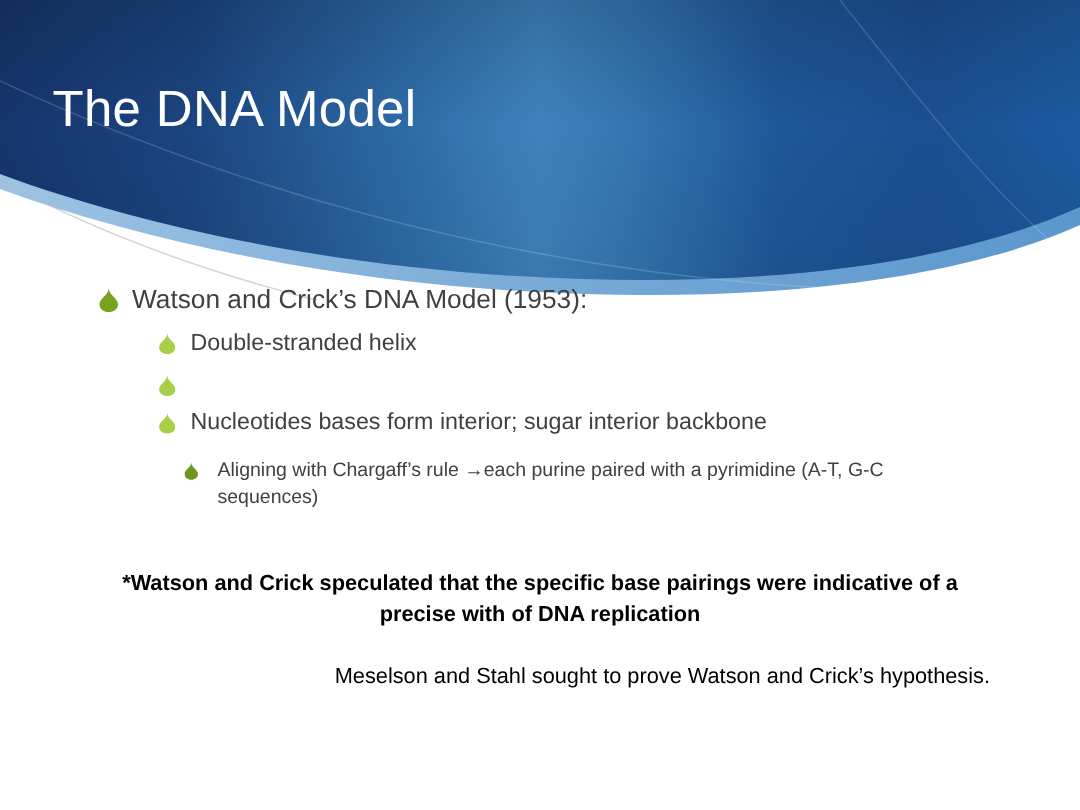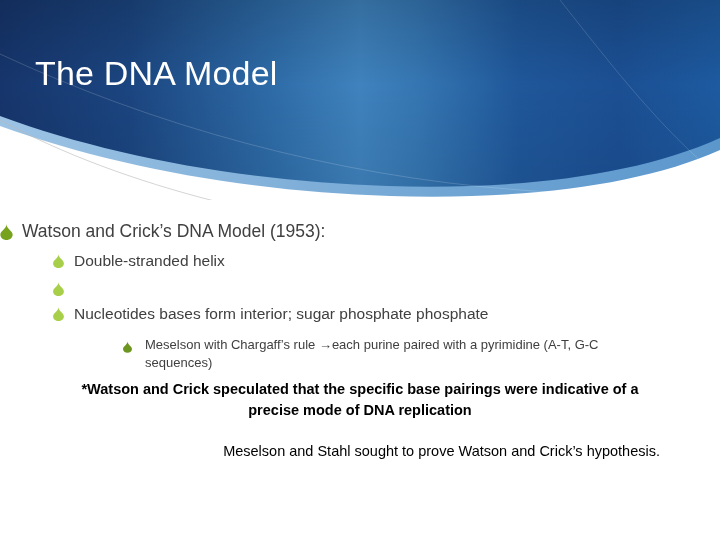--- a/index.html
+++ b/index.html
@@ -69,37 +69,37 @@
     display: inline-block;
   }
 
   .bullet-text {
     color: #404040;
     display: block;
   }
 
   
   .level1 {
+    padding-left: 66px;
     margin-bottom: 8px;
-    margin-top: 32px;
   }
   .level1 .drop-icon {
     width: 13px;
     height: 16px;
     margin-top: 4px;
     margin-right: 9px;
   }
   .level1 .bullet-text {
     font-size: 17.5px;
     line-height: 22px;
   }
 
   
   .level2 {
-    padding-left: 53px;
+    padding-left: 106px;
     margin-bottom: 7px;
   }
   .level2 .drop-icon {
     width: 11px;
     height: 14px;
     margin-top: 4px;
     margin-right: 10px;
   }
   .level2 .bullet-text {
     font-size: 15.5px;
@@ -219,31 +219,31 @@
         </svg>
       </span>
     </div>
 
     <div class="bullet-row level2">
       <span class="drop-icon">
         <svg viewBox="0 0 20 26" width="11" height="14" xmlns="http://www.w3.org/2000/svg">
           <path d="M10 0 C10 8 20 11 20 17.5 C20 22.5 15.5 26 10 26 C4.5 26 0 22.5 0 17.5 C0 11 10 8 10 0 Z" fill="#a7cf4a"></path>
         </svg>
       </span>
-      <span class="bullet-text">Nucleotides bases form interior; sugar phosphate phosphate</span>
+      <span class="bullet-text">Nucleotides bases form interior; sugar interior backbone</span>
     </div>
 
     <div class="bullet-row level3">
       <span class="drop-icon">
         <svg viewBox="0 0 20 26" width="9" height="12" xmlns="http://www.w3.org/2000/svg">
           <path d="M10 0 C10 8 20 11 20 17.5 C20 22.5 15.5 26 10 26 C4.5 26 0 22.5 0 17.5 C0 11 10 8 10 0 Z" fill="#6d9620"></path>
         </svg>
       </span>
-      <span class="bullet-text">Meselson with Chargaff’s rule →each purine paired with a pyrimidine (A-T, G-C sequences)</span>
+      <span class="bullet-text">Aligning with Chargaff’s rule →each purine paired with a pyrimidine (A-T, G-C sequences)</span>
     </div>
 
   </div>
 
-  <div id="speculation-note">*Watson and Crick speculated that the specific base pairings were indicative of a precise mode of DNA replication</div>
+  <div id="speculation-note">*Watson and Crick speculated that the specific base pairings were indicative of a precise with of DNA replication</div>
 
   <div id="closing-note">Meselson and Stahl sought to prove Watson and Crick’s hypothesis.</div>
 
 </div>
 
 </body></html>

